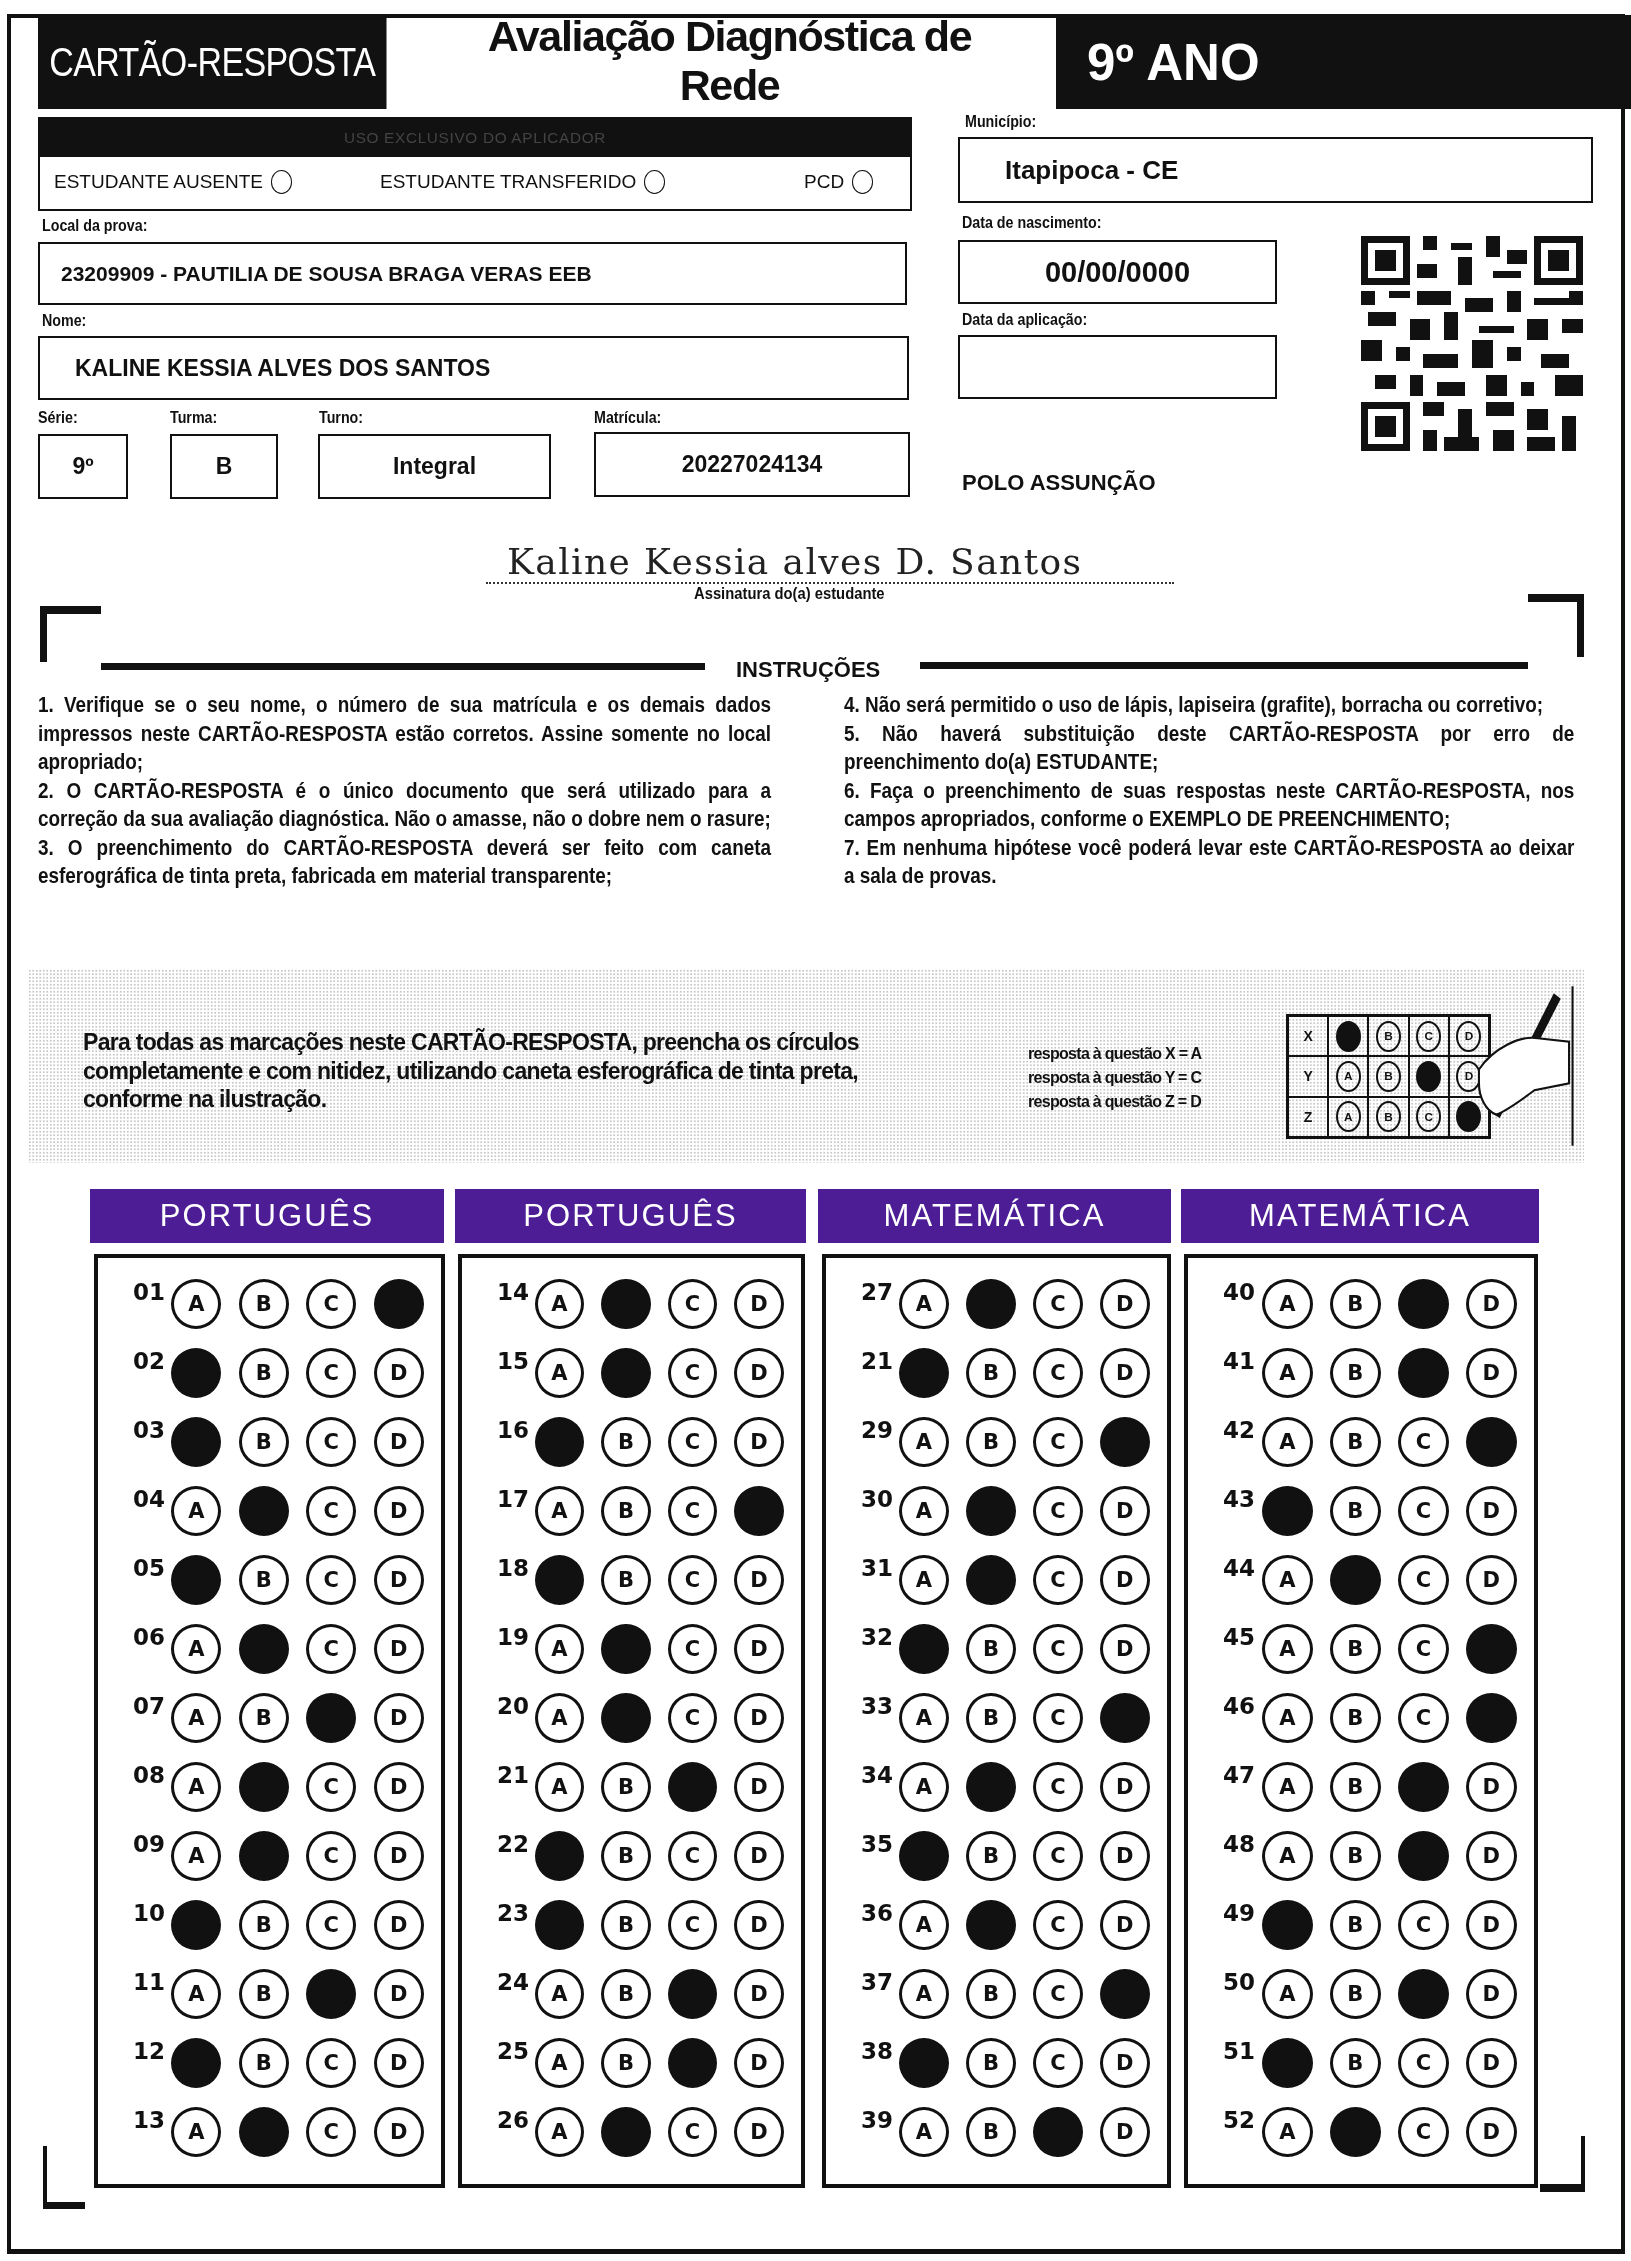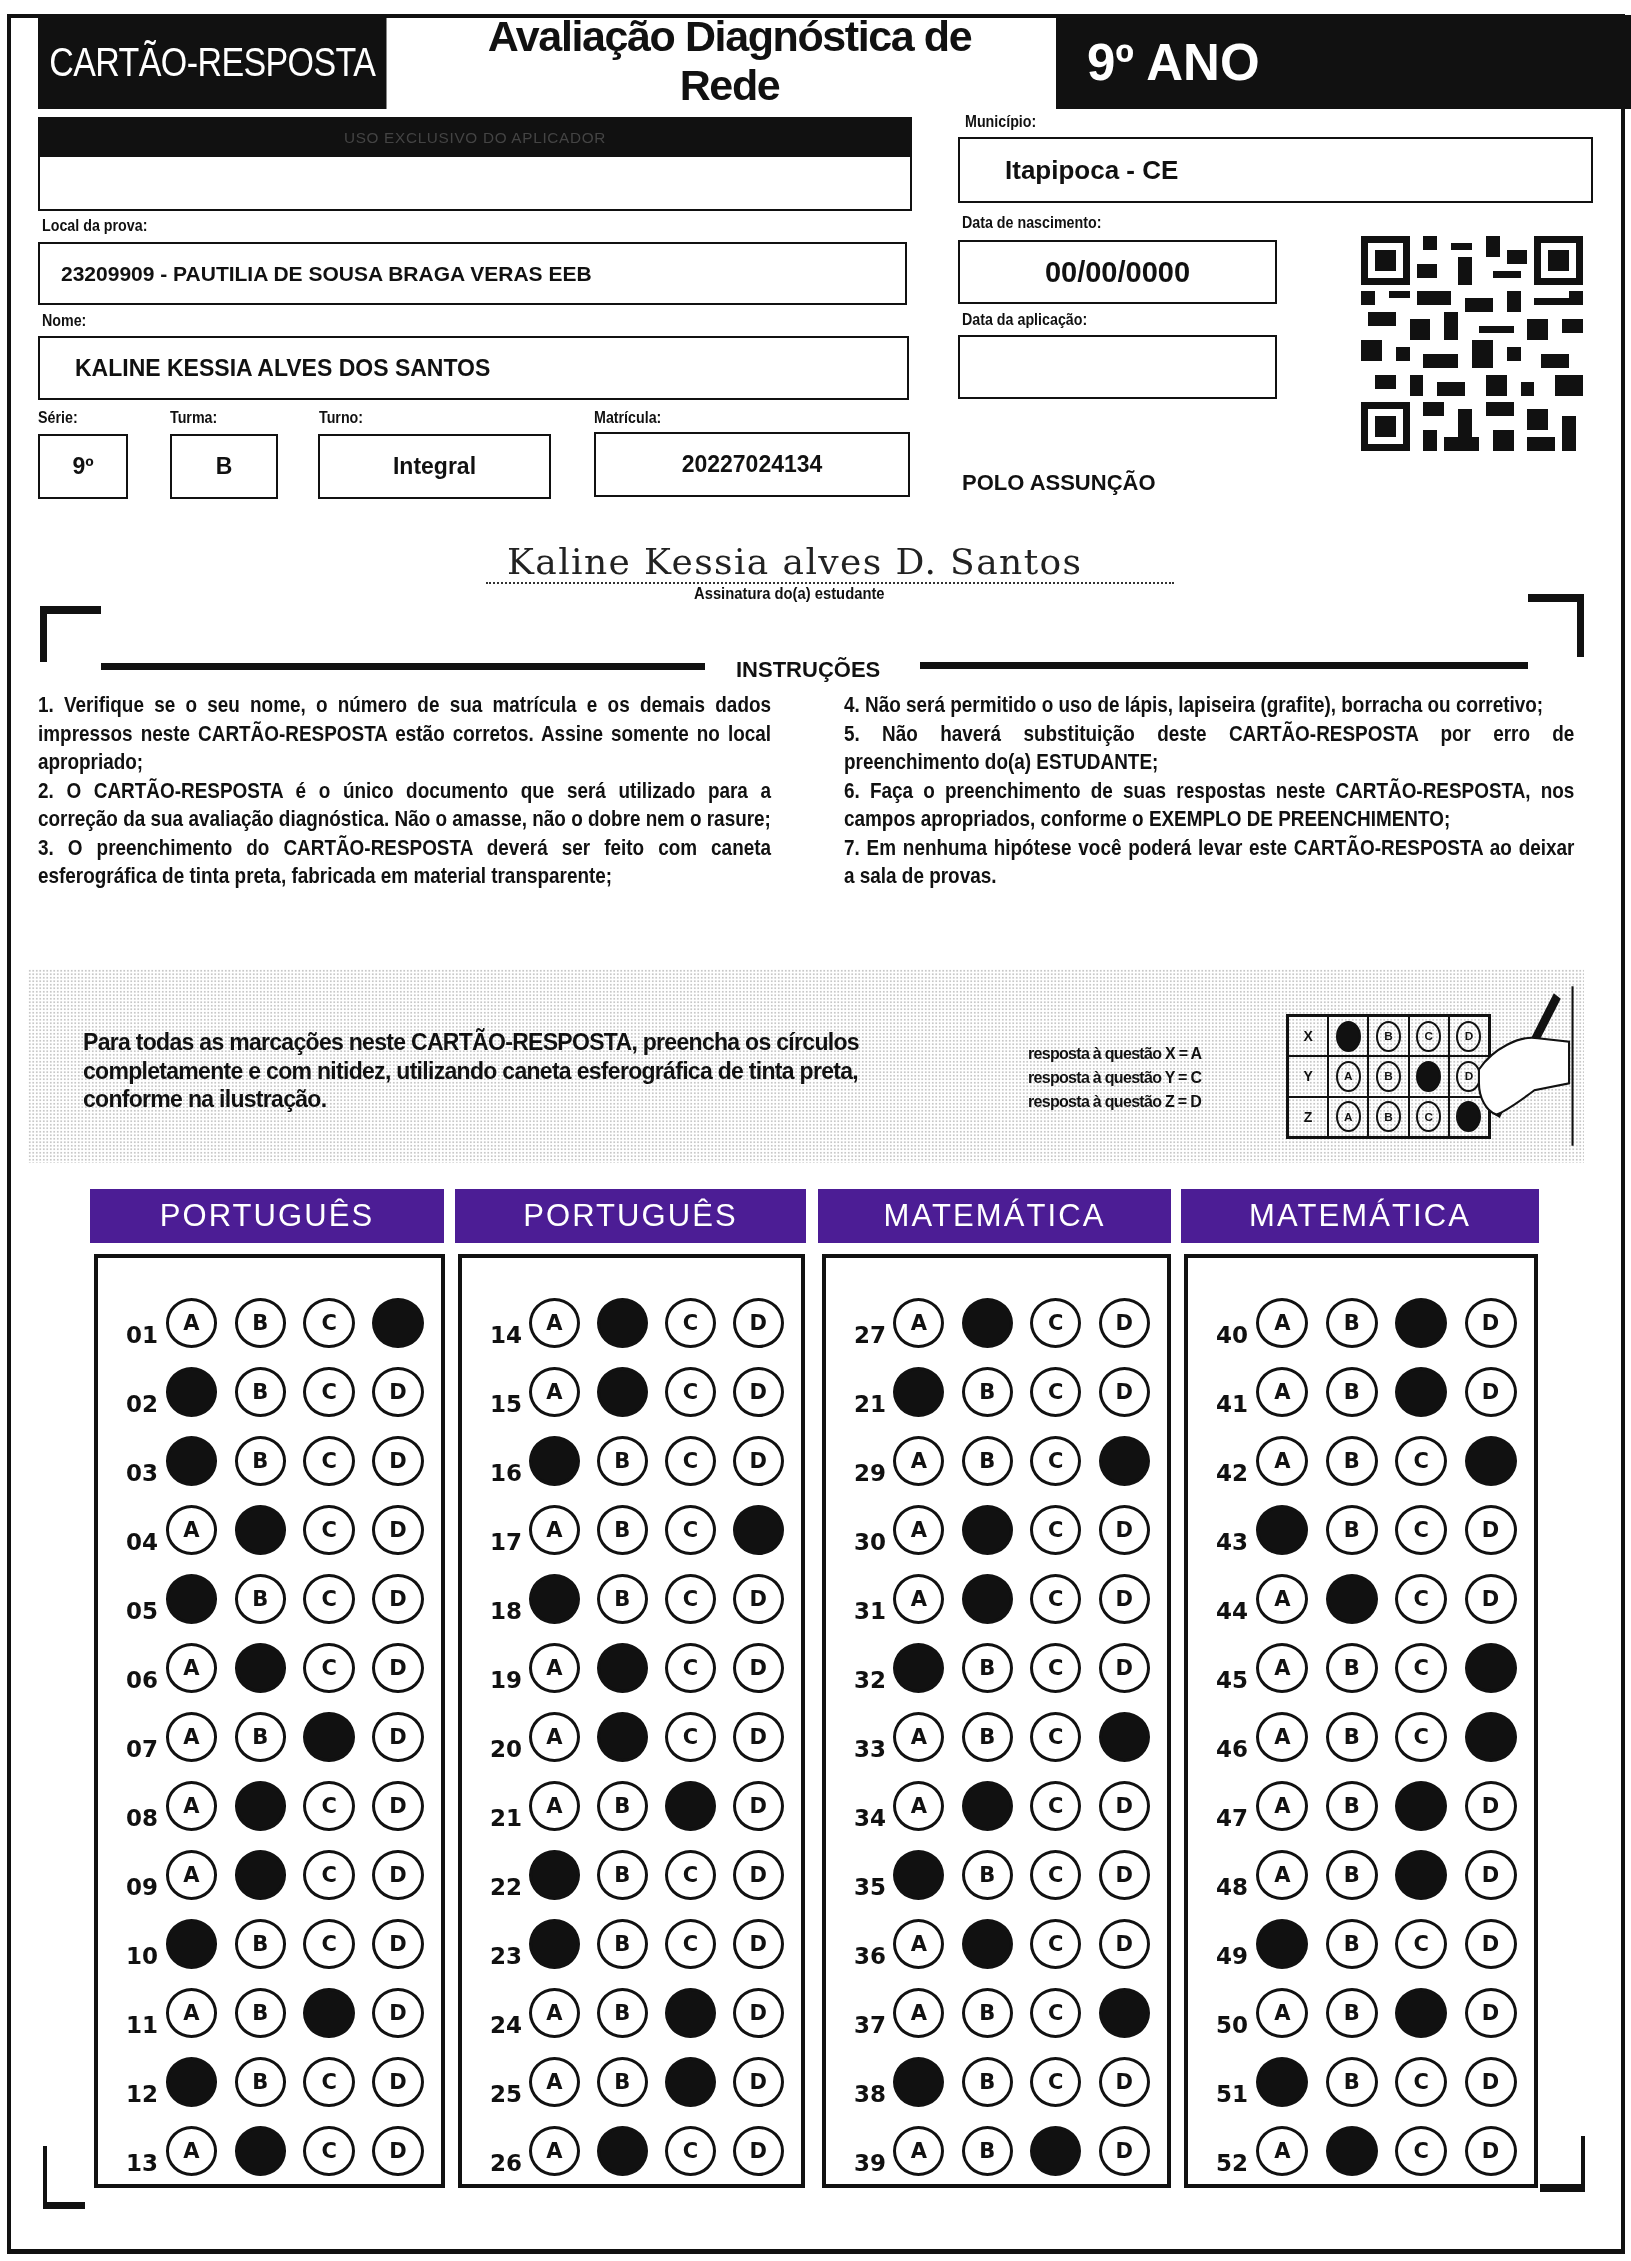--- a/index.html
+++ b/index.html
@@ -46,41 +46,55 @@
   .example-text { left: 83px; top: 1028px; width: 868px; font-size: 23px; font-weight: bold; line-height: 28.5px; letter-spacing: -0.7px; }
   .example-legend { left: 1028px; top: 1042px; font-size: 16px; font-weight: bold; line-height: 24px; letter-spacing:-0.7px; }
   .ex-grid { left: 1286px; top: 1014px; width: 205px; height: 125px; border: 2.8px solid #111; display:grid; grid-template-columns: repeat(5, 1fr); grid-template-rows: repeat(3, 1fr); }
   .ex-cell { border: 1.4px solid #111; display:flex; align-items:center; justify-content:center; font-size: 14px; font-weight:bold; }
   .ex-bub { width: 25px; height: 31px; border: 2.1px solid #111; border-radius: 50%; display:flex; align-items:center; justify-content:center; font-size: 11.8px; }
   .ex-bub.filled { background:#111; }
 
   
   .subj-head { height: 54px; background:#4c1d95; color:#fff; font-size: 31px; letter-spacing: 2.1px; display:flex; align-items:center; justify-content:center; }
   .grid-box { border: 4.2px solid #111; padding-top: 21px; }
-  .row { display:flex; align-items:flex-end; height: 69px; padding-left: 28px; }
+  .row { display:flex; align-items:flex-start; height: 69px; padding-left: 35px; }
   .qnum { width: 42px; font-size: 23px; font-weight: bold; font-family: "DejaVu Sans", sans-serif; }
   .bub { width: 54px; height: 50px; border: 3.5px solid #111; border-radius: 50%; display:flex; align-items:center; justify-content:center; font-size: 21px; font-weight:bold; margin-right: 17.4px; font-family:"DejaVu Sans", sans-serif; }
   .bub.filled { background:#111; color:#111; border-color:#111; }
 
   .qr { left: 1361px; top: 236px; width: 222px; height: 215px; }
   .polo { left: 962px; top: 470px; font-size: 22px; font-weight: bold; }
 </style>
 </head>
 <body>
 
 <div class="abs sheet-border"></div>
 
 <div class="abs hdr-black hdr-left">
     <span>CARTÃO-RESPOSTA</span>
   </div>
 <div class="abs hdr-mid">Avaliação Diagnóstica de Rede</div>
 <div class="abs hdr-black hdr-right">9º ANO</div>
 
 <div class="abs aplic">
   <div class="aplic-bar">USO EXCLUSIVO DO APLICADOR</div>
+  <div class="aplic-opts">
+    <div class="opt" style="width:326px">
+      <span>ESTUDANTE AUSENTE</span>
+      <span class="opt-circle"></span>
+    </div>
+    <div class="opt" style="width:424px">
+      <span>ESTUDANTE TRANSFERIDO</span>
+      <span class="opt-circle"></span>
+    </div>
+    <div class="opt">
+      <span>PCD</span>
+      <span class="opt-circle"></span>
+    </div>
+  </div>
 </div>
 
 <div class="abs lbl" style="left:42px;top:215px">Local da prova:</div>
 <div class="abs field" style="left:38px;top:242px;width:869px;height:63px;padding-left:21px;font-size:21px">
     <span>23209909 - PAUTILIA DE SOUSA BRAGA VERAS EEB</span>
   </div>
 
 <div class="abs lbl" style="left:42px;top:310px">Nome:</div>
 <div class="abs field" style="left:38px;top:336px;width:871px;height:64px;padding-left:35px;font-size:23px">
     <span>KALINE KESSIA ALVES DOS SANTOS</span>

